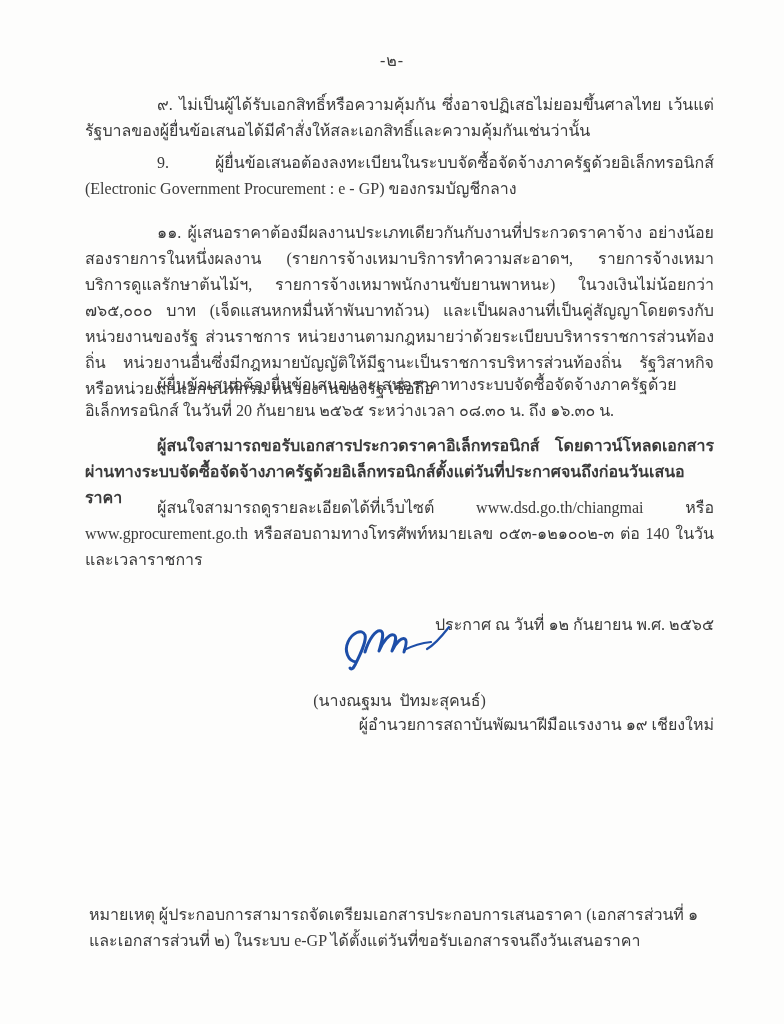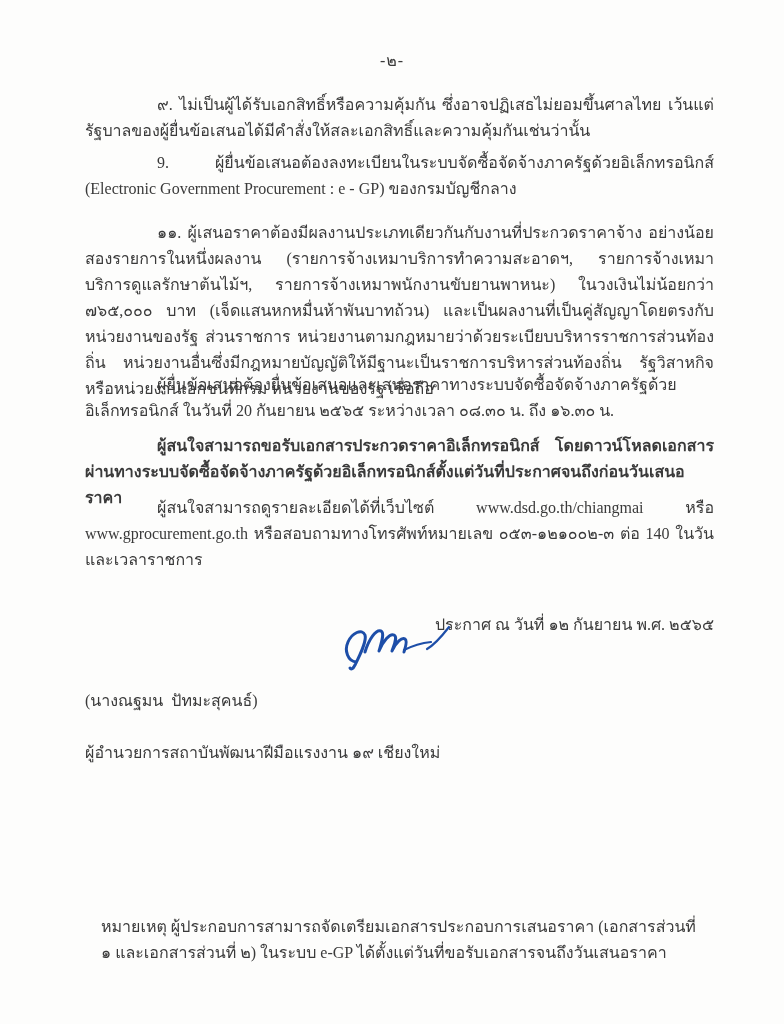--- a/index.html
+++ b/index.html
@@ -70,38 +70,37 @@
     stroke-width: 3;
     stroke-linecap: round;
     stroke-linejoin: round;
   }
   .sig-stroke.thin { stroke-width: 2.2; }
   .signatory-name {
     position: absolute;
     top: 688px;
     left: 85px;
     right: 70px;
-    text-align: left;
+    text-align: center;
     white-space: pre;
   }
   .signatory-title {
     position: absolute;
     top: 712px;
     left: 85px;
     right: 70px;
-    text-align: left;
-    margin-top: 28px;
+    text-align: right;
   }
   .footnote {
     position: absolute;
     top: 898px;
     left: 85px;
     right: 70px;
     text-align: left;
-    margin: 16px;
+    margin: 4px;
   }
 </style>
 </head>
 <body>
 
 <div class="page" style="color: rgb(58, 58, 58); background: rgb(253, 253, 252);">
 
   <div class="page-number">-๒-</div>
 
   <p class="para body-col p9">๙. ไม่เป็นผู้ได้รับเอกสิทธิ์หรือความคุ้มกัน ซึ่งอาจปฏิเสธไม่ยอมขึ้นศาลไทย เว้นแต่ รัฐบาลของผู้ยื่นข้อเสนอได้มีคำสั่งให้สละเอกสิทธิ์และความคุ้มกันเช่นว่านั้น</p>

